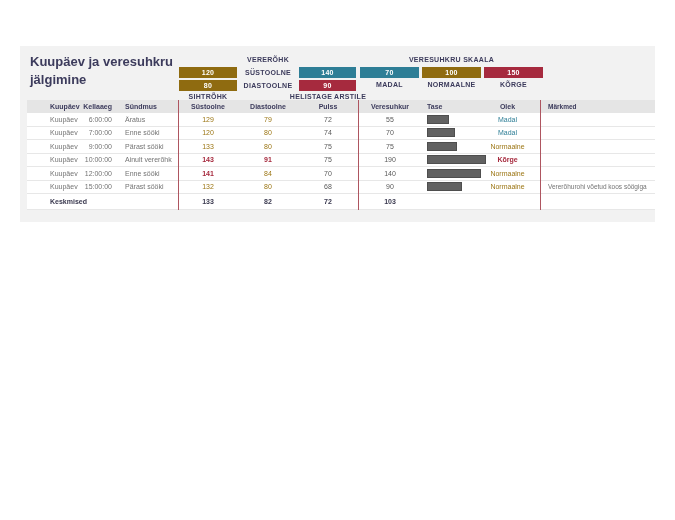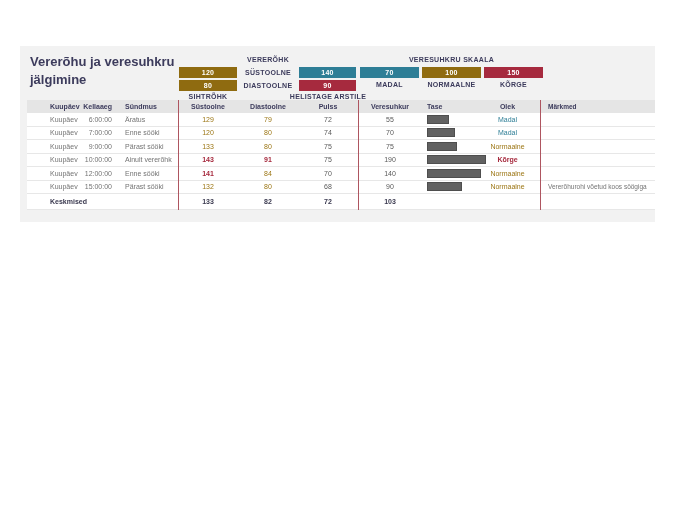--- a/index.html
+++ b/index.html
@@ -45,21 +45,21 @@
   .s-high{color:var(--red);font-weight:bold;}
   .bar{height:9px;background:var(--bar_fill);border:1px solid var(--bar_border);box-sizing:border-box;}
   .vdiv{position:absolute;top:100px;width:1px;height:110px;background:var(--divider);}
 </style>
 </head>
 <body>
 
 <div class="page">
   <div class="panel"></div>
 
-  <div class="abs title">Vererõhu ja veresuhkru jälgimine</div>
+  <div class="abs title">Kuupäev ja veresuhkru jälgimine</div>
 
   <div class="abs seclbl" style="left:180px;top:56px;width:176px;">VERERÕHK</div>
   <div class="abs vbox bg-gold" style="left:179px;top:67px;width:58px;">120</div>
   <div class="abs vbox bg-gold" style="left:179px;top:80px;width:58px;">80</div>
   <div class="abs seclbl" style="left:179px;top:93px;width:58px;">SIHTRÕHK</div>
   <div class="abs seclbl" style="left:238px;top:69px;width:60px;">SÜSTOOLNE</div>
   <div class="abs seclbl" style="left:238px;top:82px;width:60px;">DIASTOOLNE</div>
   <div class="abs vbox bg-teal" style="left:299px;top:67px;width:57px;">140</div>
   <div class="abs vbox bg-red" style="left:299px;top:80px;width:57px;">90</div>
   <div class="abs seclbl" style="left:288px;top:93px;width:80px;">HELISTAGE ARSTILE</div>

